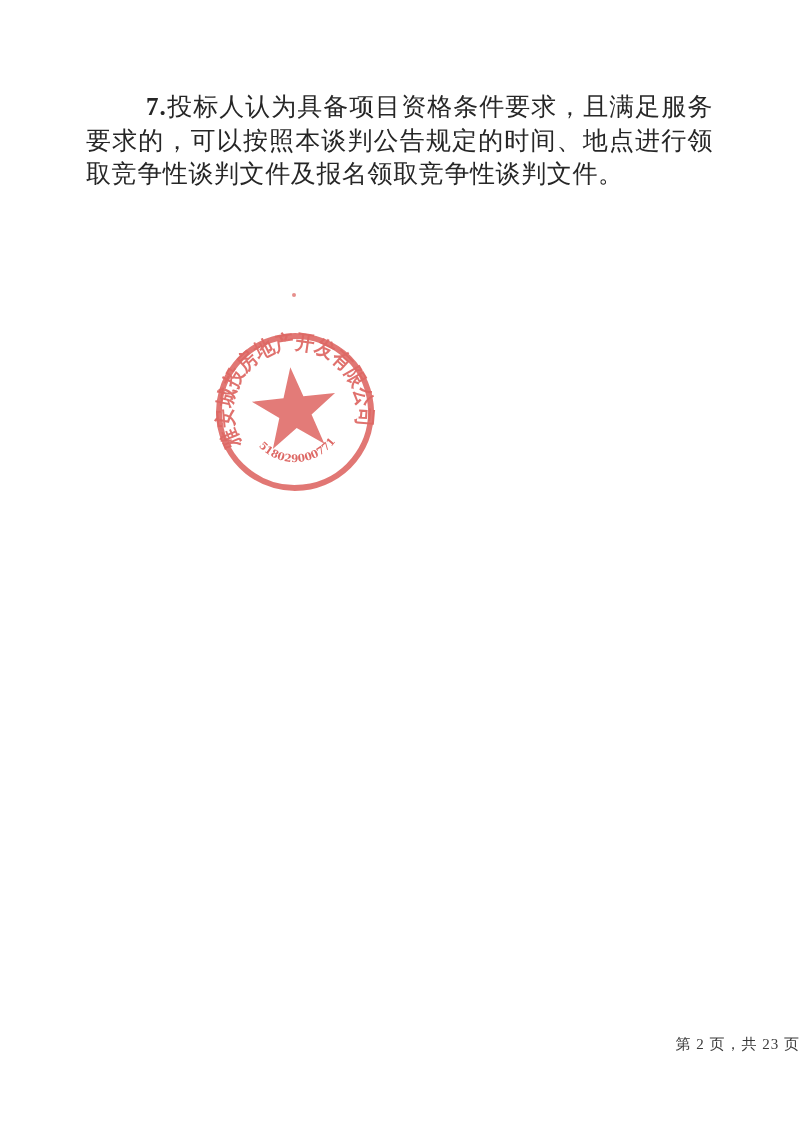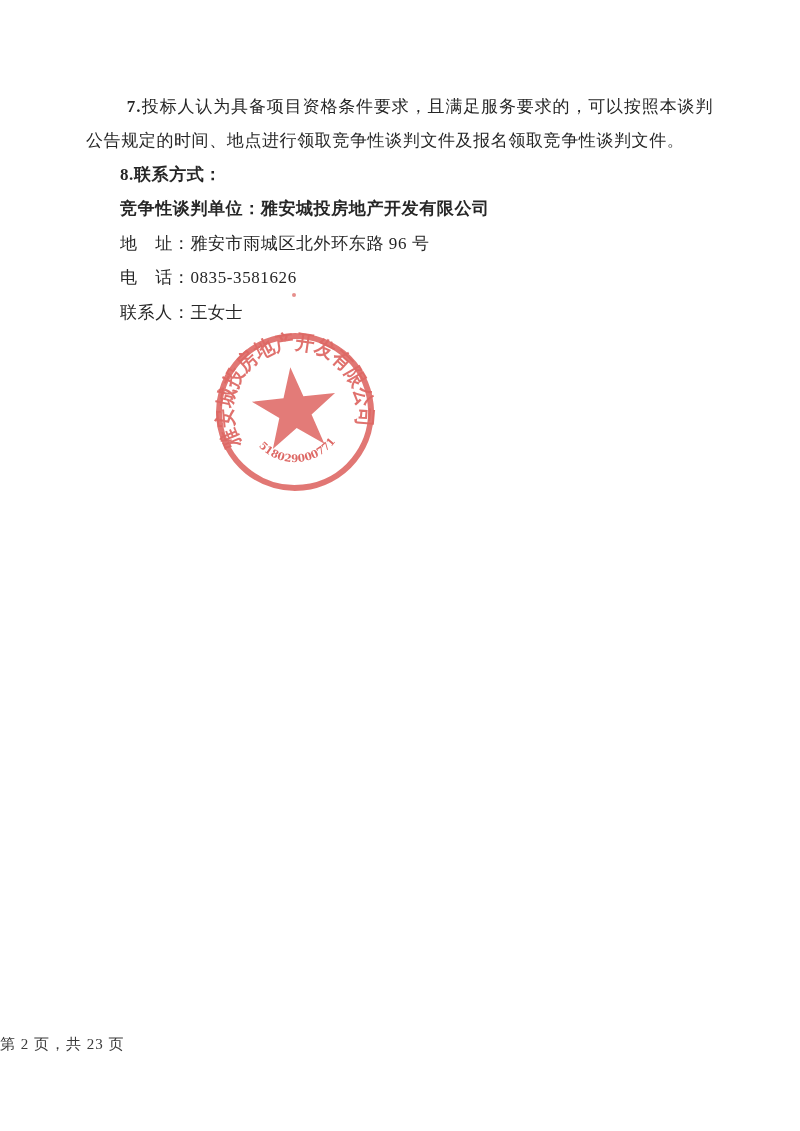--- a/index.html
+++ b/index.html
@@ -14,40 +14,40 @@
     background: #ffffff;
     font-family: "Liberation Serif", "DejaVu Serif", serif;
     color: var(--text);
     overflow: hidden;
   }
   .content {
     position: absolute;
     left: 86px;
     top: 90px;
     width: 627px;
-    font-size: 17px;
+    font-size: 25px;
     line-height: 33.5px;
     letter-spacing: 0.6px;
     text-align: justify;
   }
   .content p { margin: 0; }
   .p7 { text-indent: 2.4em; }
   .p7 b { letter-spacing: 1px; }
   .p-bring { text-indent: 3em; margin-top: 10px; }
   .p-qual { text-indent: 2em; }
   .sec8 { padding-left: 34px; }
   .sec8-heading { font-weight: bold; line-height: 35px; }
   .contact-line { line-height: 34.6px; }
   .contact-line.bold { font-weight: bold; }
   .footer {
     position: absolute;
     top: 1033px;
     left: 0;
     width: 100%;
-    text-align: left;
+    text-align: right;
     font-size: 15px;
     line-height: 22px;
     letter-spacing: 1px;
     color: #3a3a3a;
   }
   .stamp {
     position: absolute;
     left: 209px;
     top: 326px;
     width: 172px;
@@ -91,27 +91,20 @@
 </head>
 <body>
 
 <div class="page">
 
   <div class="content">
     <p class="p7"><b>7.</b><span>投标人认为具备项目资格条件要求，且满足服务要求的，可以按照本谈判公告规定的时间、地点进行领取竞争性谈判文件及报名领取竞争性谈判文件。</span></p>
 
 
 
-    <div class="sec8">
-      <p class="sec8-heading">8.联系方式：</p>
-      <p class="contact-line bold">竞争性谈判单位：雅安城投房地产开发有限公司</p>
-      <p class="contact-line"><span>地　址：</span><span>雅安市雨城区北外环东路 96 号</span></p>
-      <p class="contact-line"><span>电　话：</span><span>0835-3581626</span></p>
-      <p class="contact-line"><span>联系人：</span><span>王女士</span></p>
-    </div>
   </div>
 
   <div class="ink-dot"></div>
 
   <div class="stamp">
     <svg viewBox="0 0 172 172" width="172" height="172">
       <defs>
         <path id="arcTop" d="M 28.9 112.6 A 63 63 0 1 1 143.1 112.6" fill="none"></path>
         <path id="arcBottom" d="M 45 114.7 A 50 50 0 0 0 127 114.7" fill="none"></path>
       </defs>

